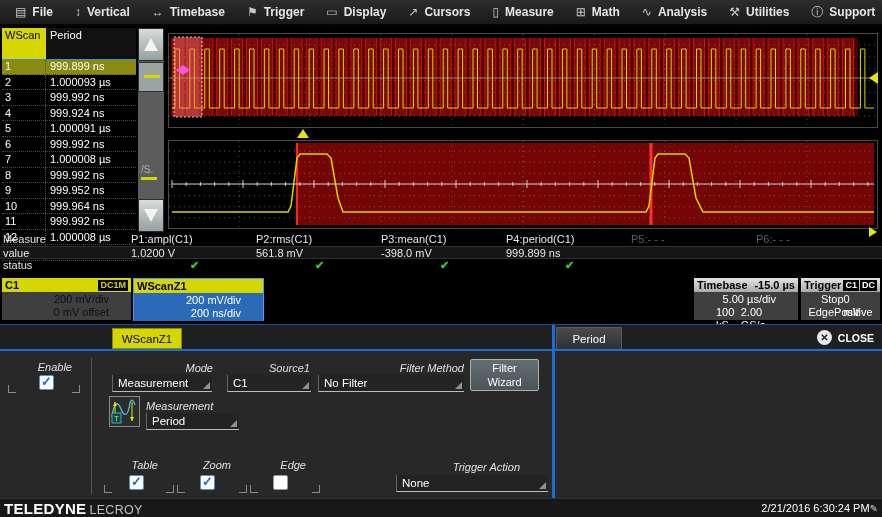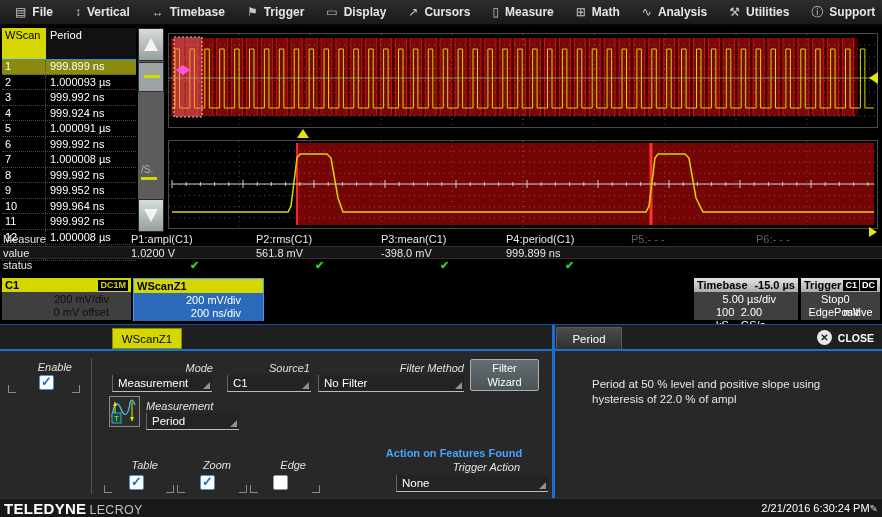--- a/index.html
+++ b/index.html
@@ -620,28 +620,23 @@
     <div class="lbl" style="left:189px;top:134px;width:42px;">Zoom</div>
     <div class="cb checked" style="left:200px;top:150px;"></div>
     <div class="br br-l" style="left:177px;top:160px;"></div>
     <div class="br br-r" style="left:239px;top:160px;"></div>
 
     <div class="lbl" style="left:264px;top:134px;width:42px;">Edge</div>
     <div class="cb unchecked" style="left:273px;top:150px;"></div>
     <div class="br br-l" style="left:250px;top:160px;"></div>
     <div class="br br-r" style="left:312px;top:160px;"></div>
 
-    <div class="action-title" style="left:358px;top:122px;width:192px;">Action on Features Found</div>
     <div class="lbl" style="left:390px;top:136px;width:130px;">Trigger Action</div>
     <div class="dd" style="left:396px;top:150px;width:152px;">None</div>
 
-    <div class="desc-text" style="left:592px;top:52px;width:250px;">
-      <div>Period at 50 % level and positive slope using</div>
-      <div>hysteresis of 22.0 % of ampl</div>
-    </div>
   </div>
 
   <div class="statusbar">
     <span>
       <span class="brand-bold">TELEDYNE</span>
       <span class="brand-light">LECROY</span>
     </span>
     <span class="sb-right">
       <span>2/21/2016 6:30:24 PM</span>
       <span class="status-icon">✎</span>

